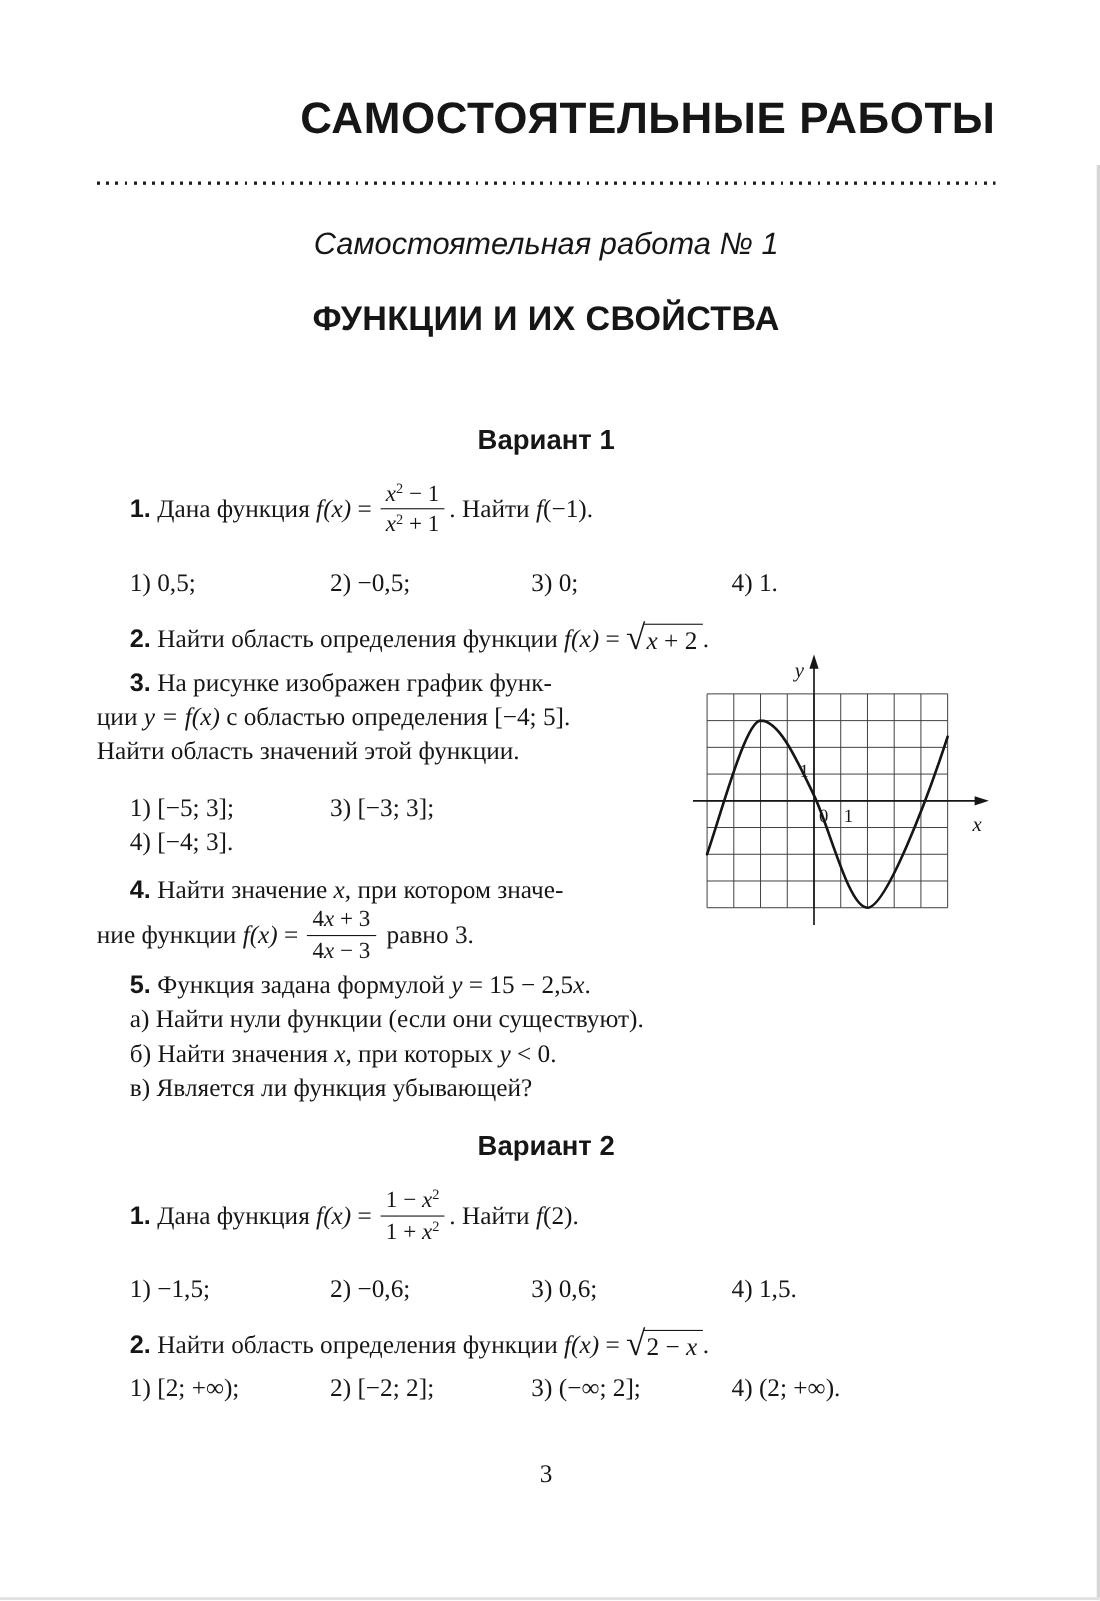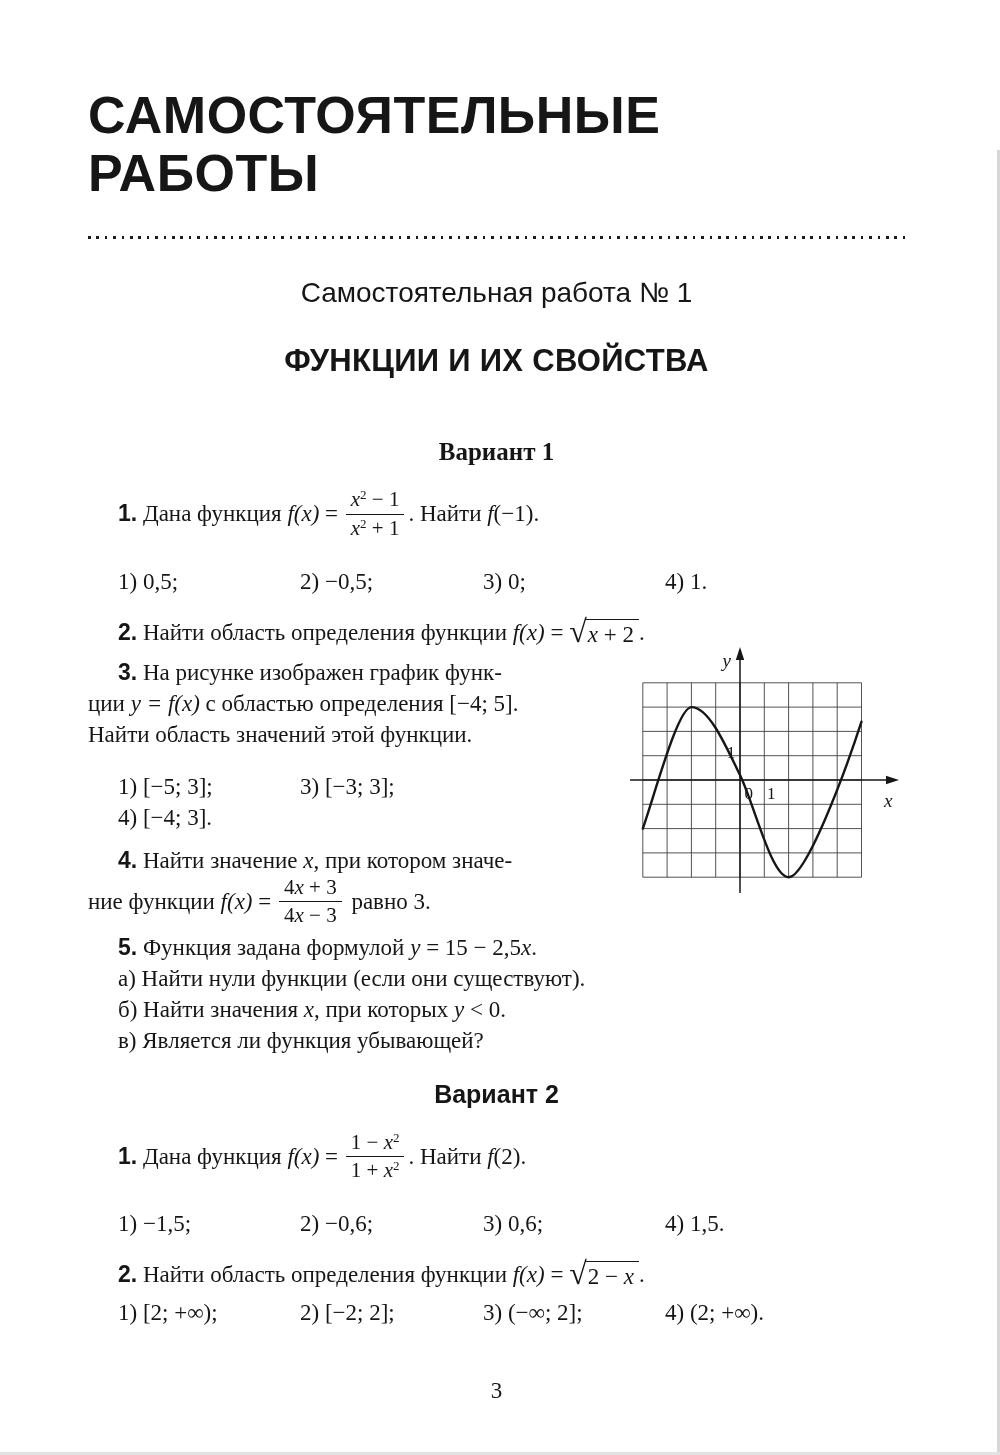--- a/index.html
+++ b/index.html
@@ -20,51 +20,52 @@
   .edge-bottom {
     position: absolute; left: 0; right: 0; bottom: 0;
     height: 3px; background: #e2e2e2;
   }
   .content { padding: 0 95px 0 88px; }
 
   .main-title {
     margin-top: 86px;
     font-family: "Liberation Sans", sans-serif;
     font-weight: 700;
-    font-size: 52px;
+    font-size: 40px;
     line-height: 1.12;
-    text-align: left;
+    text-align: right;
     letter-spacing: 0.5px;
   }
   .dotted-rule {
     margin-top: 34px;
     height: 3px;
     background: repeating-linear-gradient(to right, #1c1c1c 0 2.6px, transparent 2.6px 8.4px);
   }
   .subtitle {
     margin-top: 38px;
     font-family: "Liberation Sans", sans-serif;
+    font-style: italic;
     font-size: 28px;
     text-align: center;
   }
   .section-title {
     margin-top: 34px;
     font-family: "Liberation Sans", sans-serif;
     font-weight: 700;
     font-size: 31px;
     text-align: center;
     letter-spacing: 0.3px;
   }
   .variant-heading {
     font-family: "Liberation Sans", sans-serif;
     font-weight: 700;
     font-size: 25px;
     text-align: center;
   }
-  .vh1 { margin-top: 59px; font-family: Liberation Serif, serif; }
+  .vh1 { margin-top: 78px; }
   .vh2 { margin-top: 24px; }
 
   .statement {
     font-size: 23px;
     line-height: 31px;
     text-indent: 30px;
     margin: 0;
   }
   .pnum {
     font-family: "Liberation Sans", sans-serif;

